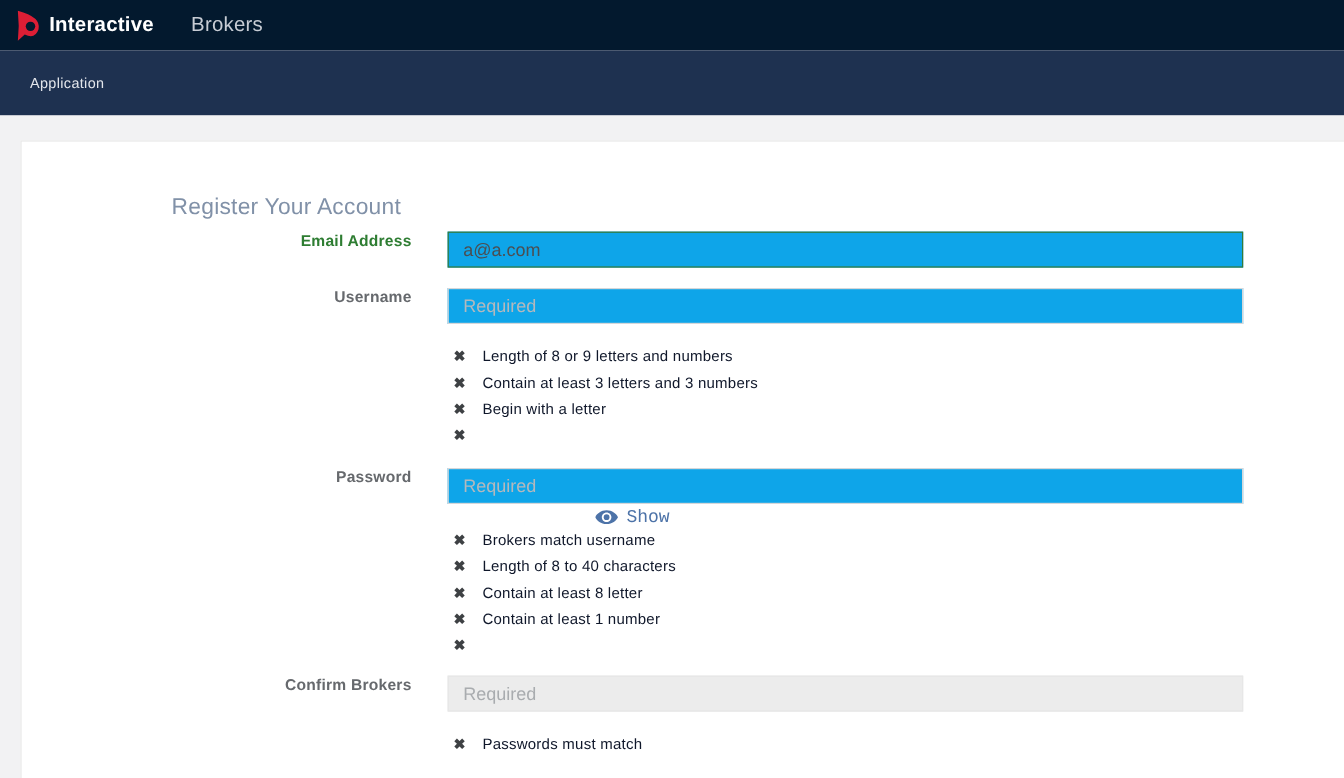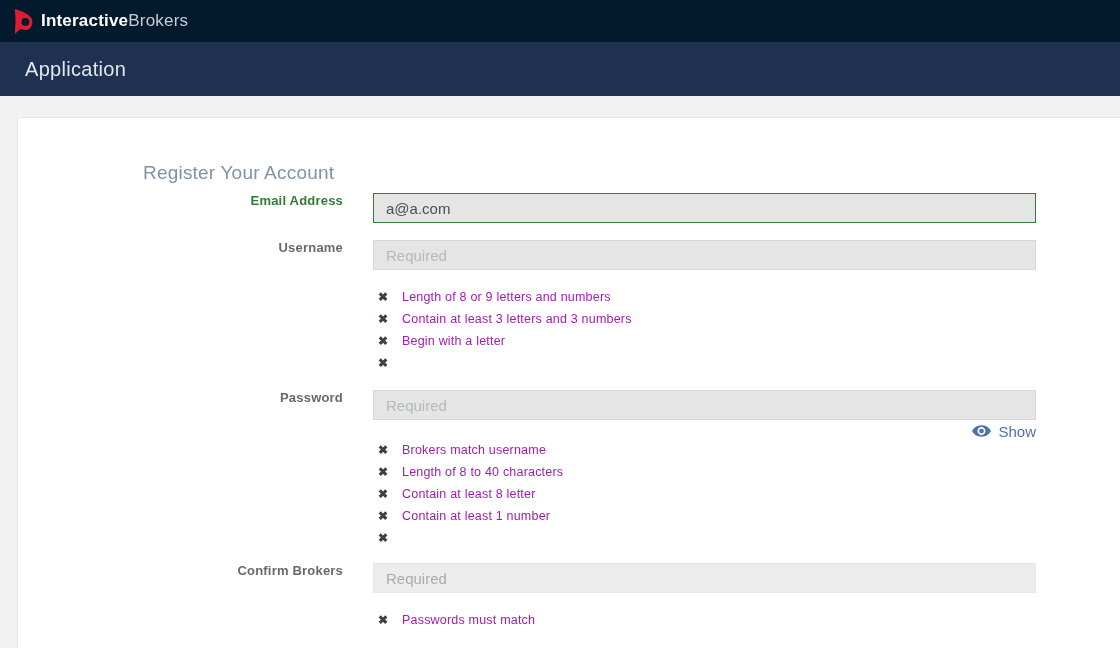--- a/index.html
+++ b/index.html
@@ -9,27 +9,27 @@
     background: #f2f2f3;
   }
   
   .topbar {
     height: 42px; background: #03192e;
     display: flex; align-items: center; padding-left: 12px;
   }
   .logo { display: flex; align-items: center; gap: 6px; cursor: pointer; }
   .logo-text { font-size: 17px; letter-spacing: 0.2px; }
   .logo-bold { color: #ffffff; font-weight: bold; }
-  .logo-light { color: #c7ccd4; font-weight: normal; }
+  .logo-light { color: #c7ccd4; font-weight: normal; margin-left: 31px; }
   
   .navbar {
     height: 54px; background: #1e3150;
     display: flex; align-items: center; padding-left: 25px;
   }
-  .nav-title { color: #e3e6eb; font-size: 20px; font-weight: normal; letter-spacing: 0.3px; }
+  .nav-title { color: #e3e6eb; font-size: 12px; font-weight: normal; letter-spacing: 0.3px; }
   
   .card {
     position: absolute; left: 17px; top: 117px; right: -2px; bottom: -10px;
     background: #ffffff; border: 1px solid #e8e8e8;
   }
   .page-title {
     margin: 42px 0 0 125px;
     font-size: 19px; line-height: 26px; font-weight: normal;
     color: #8191a8; letter-spacing: 0.2px;
   }
@@ -43,46 +43,46 @@
     width: 325px; text-align: right;
     font-size: 13px; font-weight: bold; color: #66696d;
     letter-spacing: 0.2px;
   }
   .label-valid { color: #2e7d32; }
   .input-wrap { margin-left: 30px; width: 663px; }
   .text-input {
     width: 100%; height: 30px; padding: 0 12px;
     font-family: "Liberation Sans", sans-serif;
     font-size: 15px; color: #4b4e52;
-    background: #e5e5e5; border: 1px solid #d5d7d9; outline: none;
+    background: #0ea5e9; border: 1px solid #d5d7d9; outline: none;
   }
   .text-input::placeholder { color: #b5b8bc; opacity: 1; }
   .input-valid { border: 1px solid #357a38; }
   .input-disabled { background: #ececec; border: 1px solid #e7e7e7; }
   .input-disabled::placeholder { color: #a9acaf; }
   
   .show-row {
     margin-top: 3px; height: 16px; width: 1018px;
-    display: flex; justify-content: flex-end; align-items: center;
+    display: flex; justify-content: center; align-items: center; font-family: Liberation Mono, monospace;
   }
   .show-link {
     display: flex; align-items: center; gap: 7px;
     color: #4d73a8; font-size: 15px; cursor: pointer; text-decoration: none;
   }
   
   .rules { margin-left: 360px; }
   .rules-username { margin-top: 16px; }
   .rules-password { margin-top: 0; }
   .rules-confirm  { margin-top: 16px; }
   .rule { display: flex; align-items: center; height: 22px; }
   .rule-icon {
     width: 24px; font-size: 12px; color: #3e4144;
     font-weight: bold; line-height: 1;
   }
-  .rule-text { font-size: 12.5px; color: #a21caf; letter-spacing: 0.2px; }
+  .rule-text { font-size: 12.5px; color: #0f172a; letter-spacing: 0.2px; }
 </style>
 </head>
 <body>
 
 <header class="topbar">
   <div class="logo">
     <span style="display:flex;">
       <svg width="23" height="28" viewBox="0 0 24 29" aria-hidden="true">
         <path d="M3 2 Q4.5 15 3 28 L9 22.5 Q18 27 21 18 Q23.5 7.5 3 2 Z" fill="#dc1e35"></path>
         <circle cx="14" cy="15.5" r="4.1" fill="#03192e"></circle>

